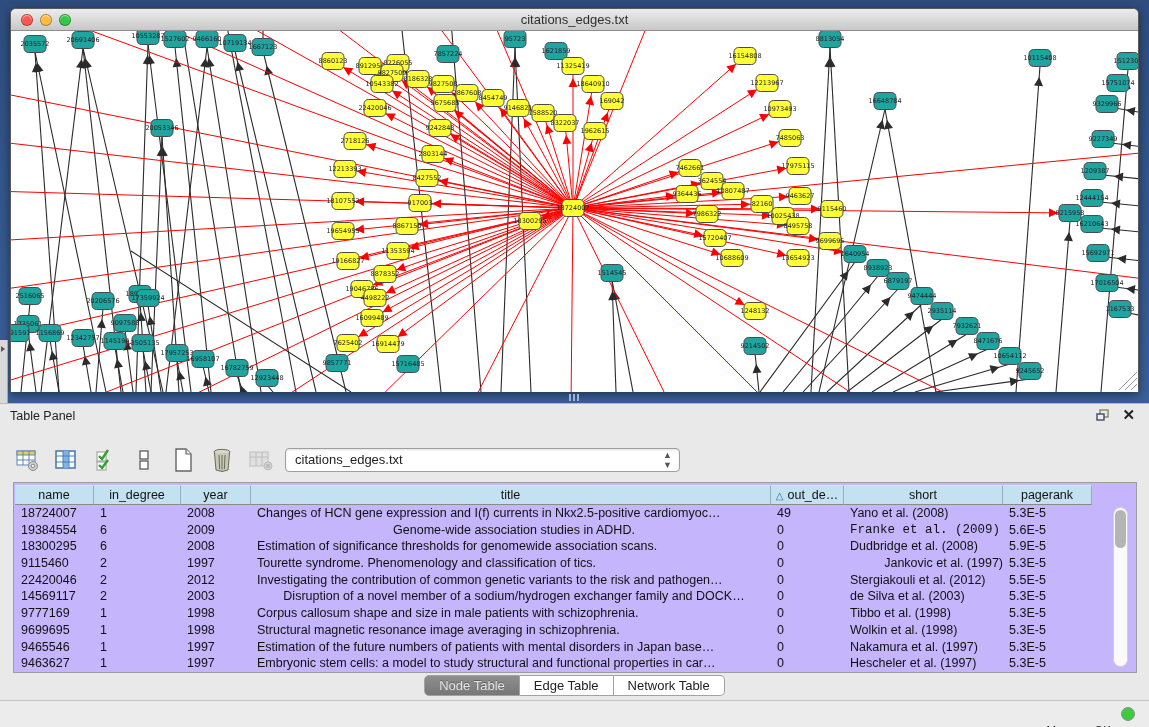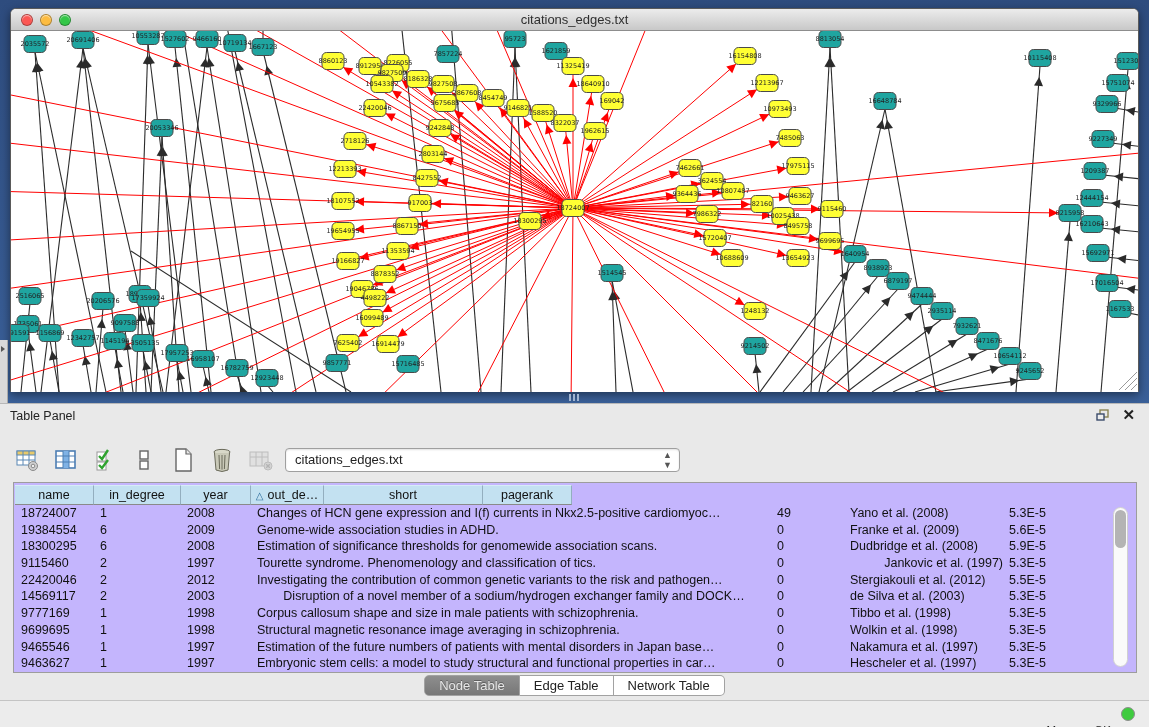--- a/index.html
+++ b/index.html
@@ -897,20 +897,23 @@
       <div class="thead" id="thead">
           <div class="th" style="width: 79px;">
             <span>name</span>
           </div>
           <div class="th" style="width: 87px;">
             <span>in_degree</span>
           </div>
           <div class="th" style="width: 70px;">
             <span>year</span>
           </div>
+          <div class="th" style="width: 520px;">
+            <span>title</span>
+          </div>
           <div class="th" style="width: 73px;">
             <span class="sort-tri">△</span>
             <span>out_de…</span>
           </div>
           <div class="th" style="width: 159px;">
             <span>short</span>
           </div>
           <div class="th" style="width: 89px;">
             <span>pagerank</span>
           </div>
@@ -922,23 +925,23 @@
             <div class="td" style="width: 70px;">2008</div>
             <div class="td" style="width: 520px;">Changes of HCN gene expression and I(f) currents in Nkx2.5-positive cardiomyoc…</div>
             <div class="td" style="width: 73px;">49</div>
             <div class="td" style="width: 159px;">Yano et al. (2008)</div>
             <div class="td" style="width: 89px;">5.3E-5</div>
           </div>
           <div class="tr">
             <div class="td" style="width: 79px;">19384554</div>
             <div class="td" style="width: 87px;">6</div>
             <div class="td" style="width: 70px;">2009</div>
-            <div class="td" style="width: 520px;">Genome-wide association studies in ADHD.</div>
+            <div class="td" style="width: 520px; text-align: center;">Genome-wide association studies in ADHD.</div>
             <div class="td" style="width: 73px;">0</div>
-            <div class="td" style="width: 159px;">Franke et al. (2009)</div>
+            <div class="td" style="width: 159px; font-family: Liberation Mono, monospace;">Franke et al. (2009)</div>
             <div class="td" style="width: 89px;">5.6E-5</div>
           </div>
           <div class="tr">
             <div class="td" style="width: 79px;">18300295</div>
             <div class="td" style="width: 87px;">6</div>
             <div class="td" style="width: 70px;">2008</div>
             <div class="td" style="width: 520px;">Estimation of significance thresholds for genomewide association scans.</div>
             <div class="td" style="width: 73px;">0</div>
             <div class="td" style="width: 159px;">Dudbridge et al. (2008)</div>
             <div class="td" style="width: 89px;">5.9E-5</div>

